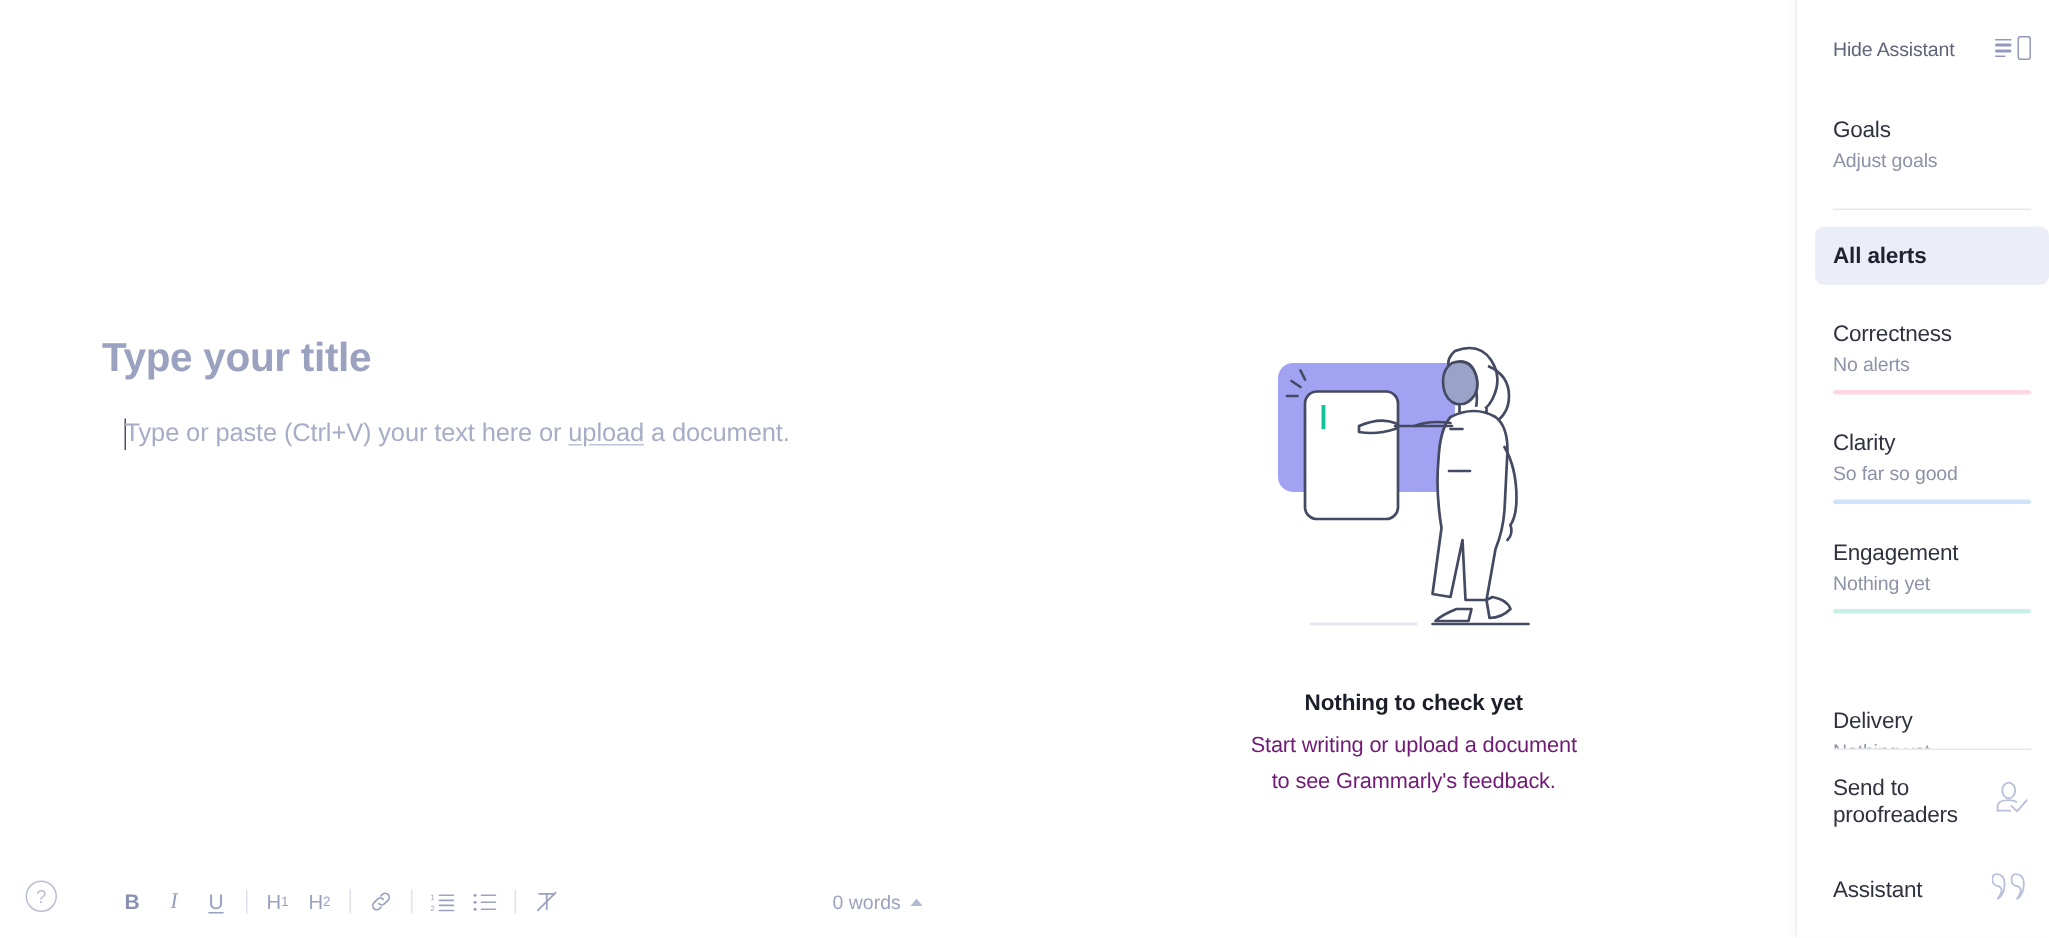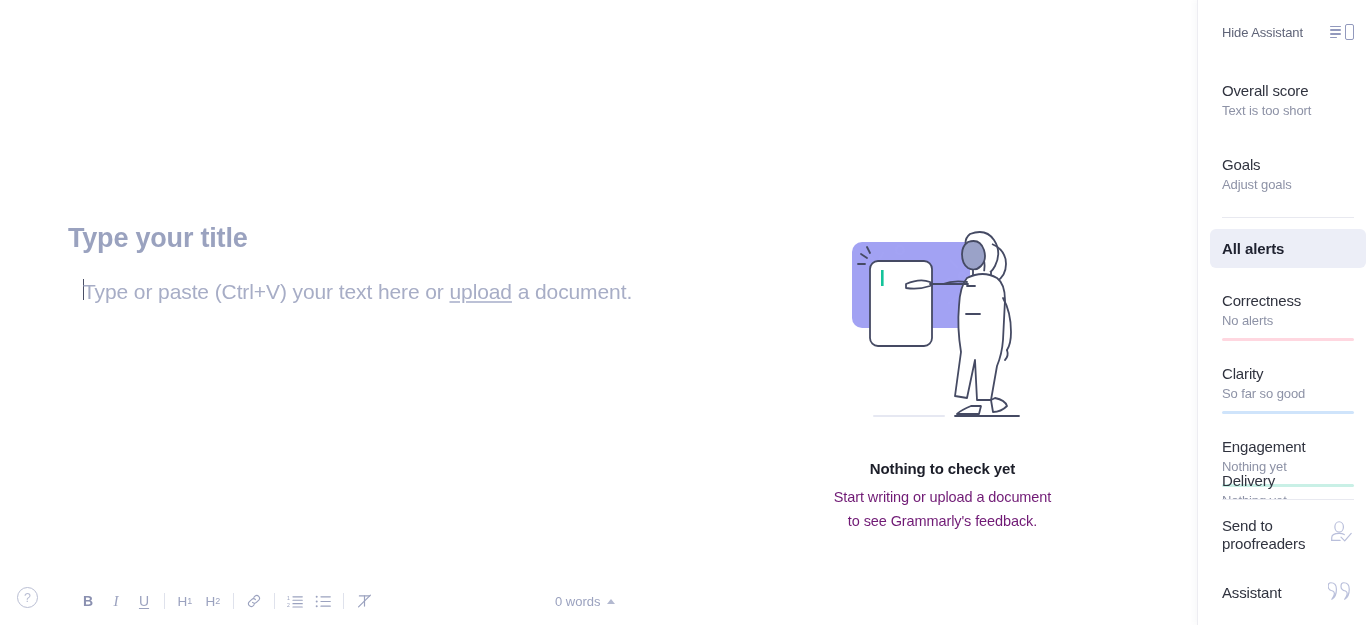--- a/index.html
+++ b/index.html
@@ -90,21 +90,21 @@
     font-size: 27px;
     font-weight: bold;
     color: #9aa2bf;
     letter-spacing: -0.2px;
     line-height: 1.2;
   }
   .doc-placeholder {
     position: absolute;
     left: 83px;
     top: 277px;
-    font-size: 21px;
+    font-size: 17px;
     color: #a7adc6;
     letter-spacing: -0.1px;
     line-height: 1.4;
     white-space: nowrap;
   }
   .doc-placeholder .upload-link {
     text-decoration: underline;
     text-underline-offset: 2px;
     text-decoration-color: #bcc1d6;
   }
@@ -515,24 +515,20 @@
         <span class="pl">
             <span></span>
             <span></span>
             <span></span>
             <span></span>
           </span>
         <span class="pr"></span>
       </span>
     </div>
 
-    <div class="sb-block top1">
-      <div class="sb-title">Overall score</div>
-      <div class="sb-sub">Text is too short</div>
-    </div>
 
     <div class="sb-block top2">
       <div class="sb-title">Goals</div>
       <div class="sb-sub">Adjust goals</div>
     </div>
 
     <div class="sb-divider"></div>
 
     <div class="all-alerts">All alerts</div>
 

